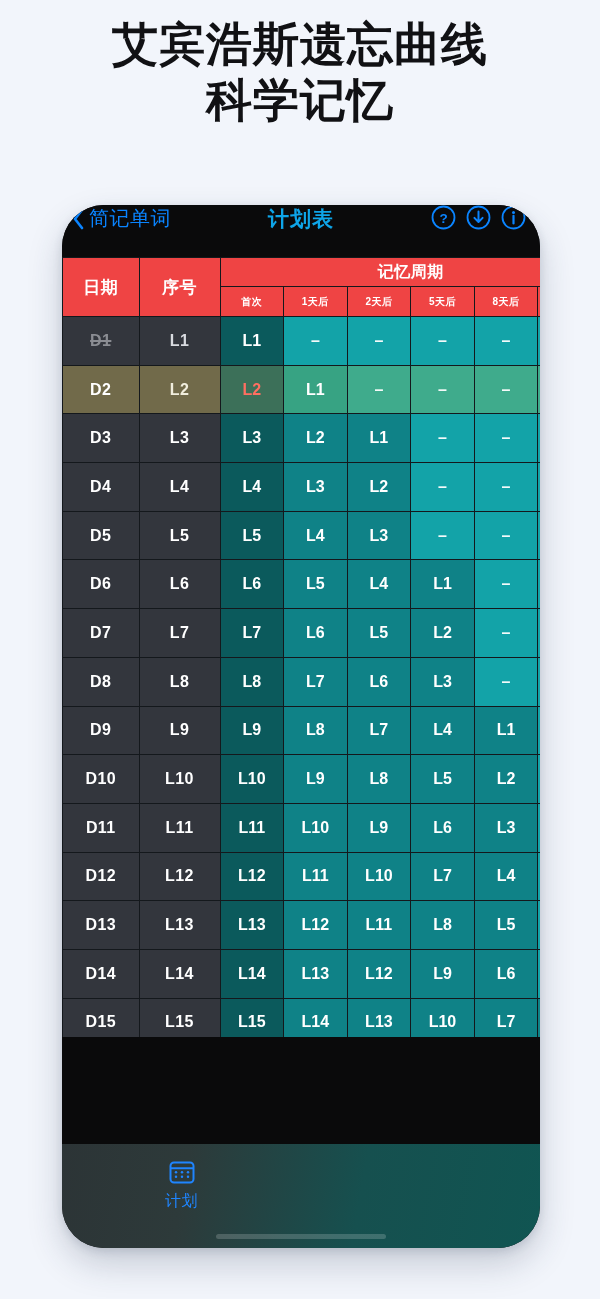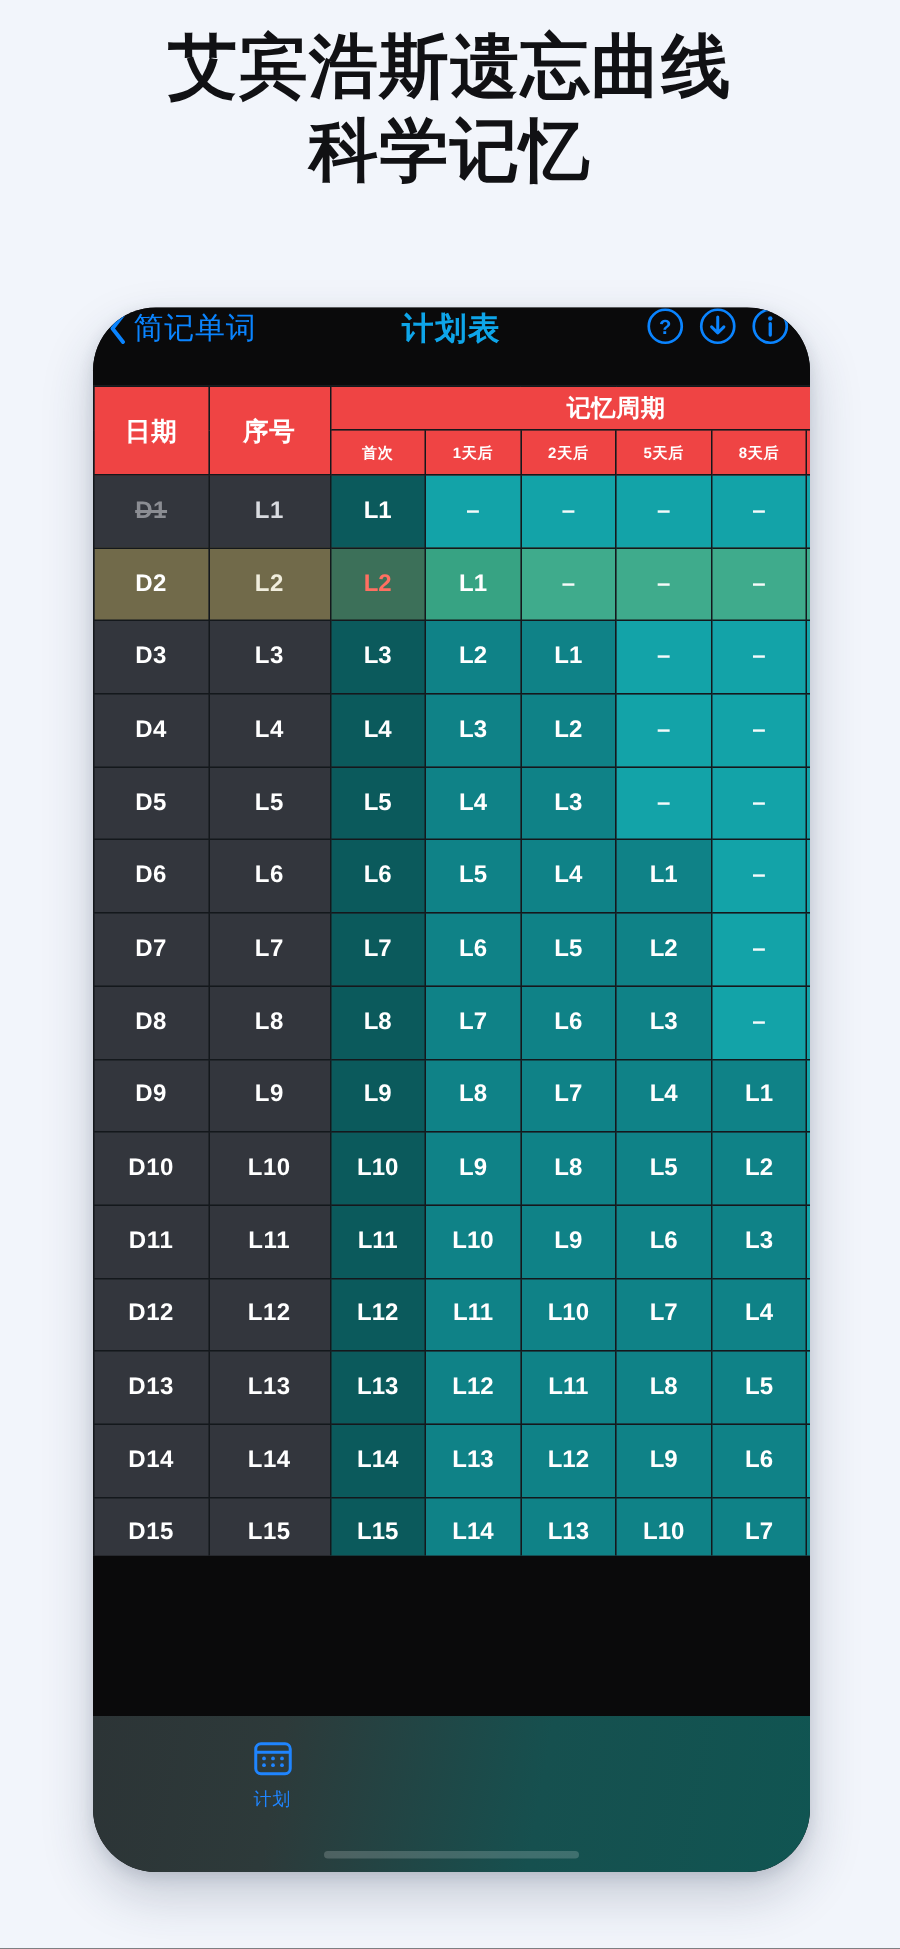--- a/index.html
+++ b/index.html
@@ -178,21 +178,21 @@
     padding-top: 10px;
   }
   .tabitem {
     width: 50%;
     display: flex; flex-direction: column;
     align-items: center; gap: 5px;
     cursor: pointer;
     padding-top: 4px;
   }
   .tabitem .ti { width: 28px; height: 28px; }
-  .tabitem .tl { font-size: 12px; font-weight: 500; letter-spacing: .5px; }
+  .tabitem .tl { font-size: 16px; font-weight: 500; letter-spacing: .5px; }
   .tabitem.active .tl { color: #1f85ff; }
   .tabitem.inactive .tl { color: #b9c7c6; }
   .homebar {
     position: absolute; bottom: 9px; left: 50%;
     transform: translateX(-50%);
     width: 170px; height: 5px; border-radius: 3px;
     background: rgba(255,255,255,.18);
   }
 </style>
 </head>

